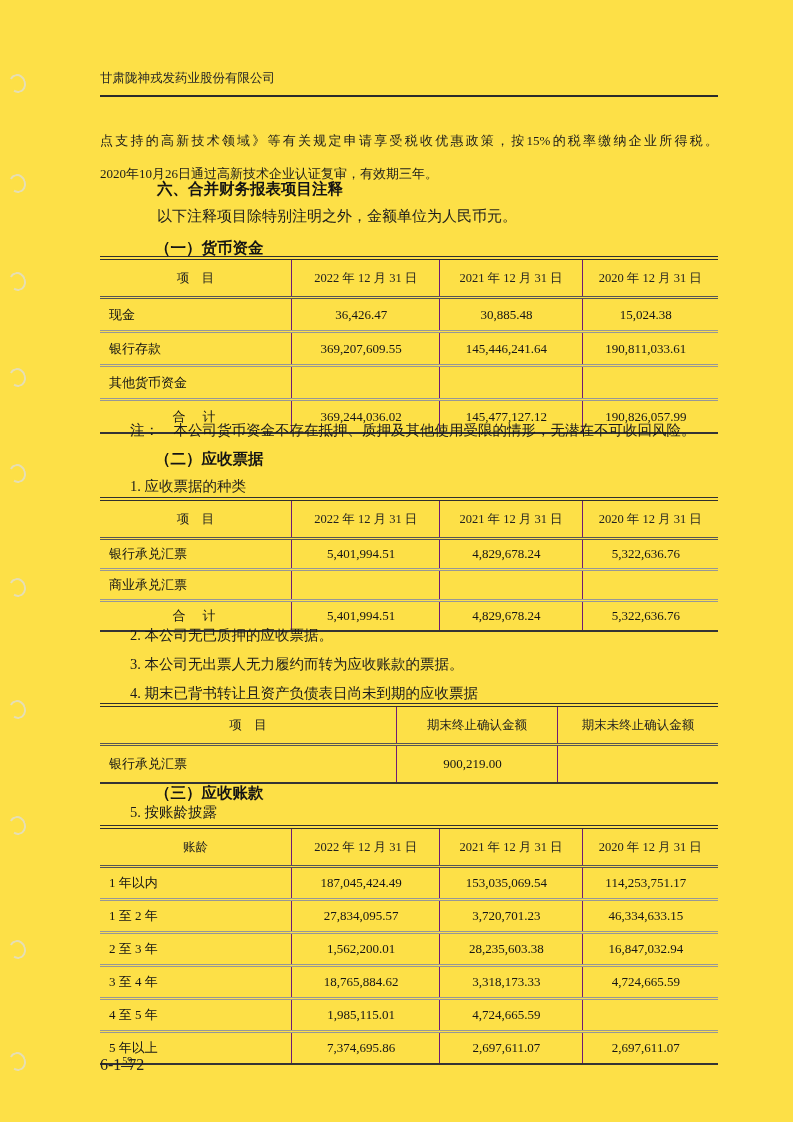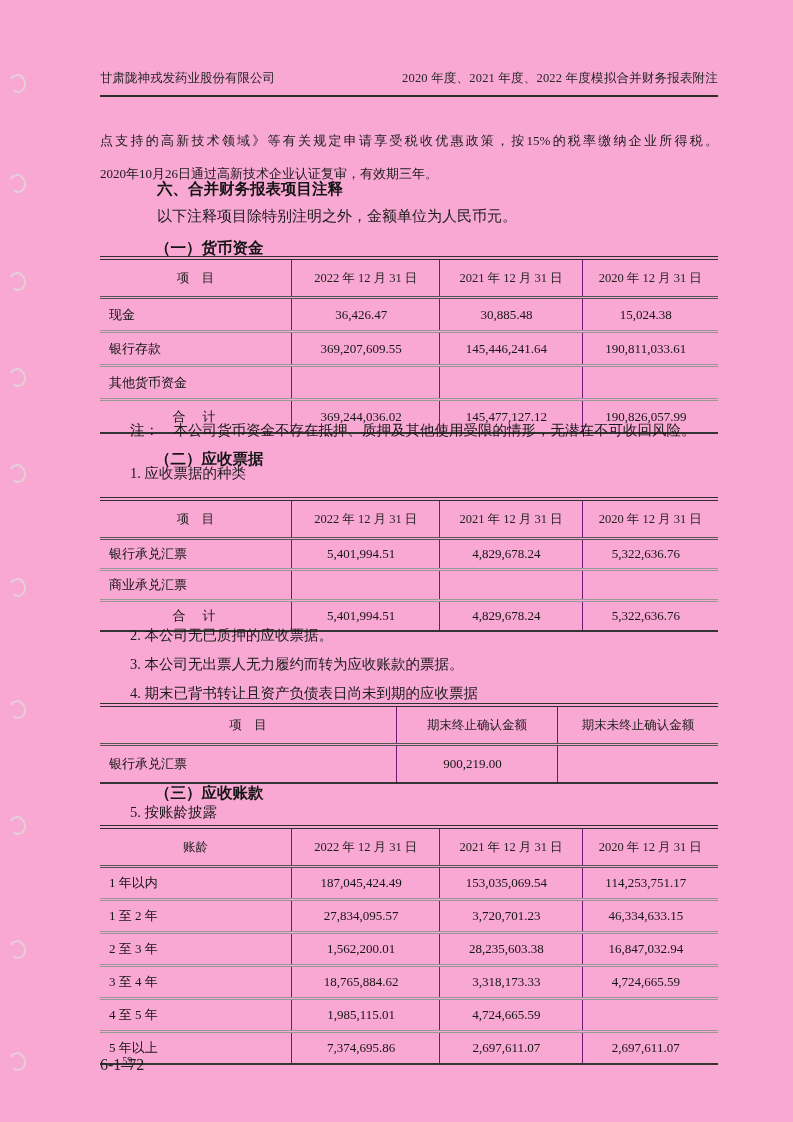--- a/index.html
+++ b/index.html
@@ -1,37 +1,37 @@
 <!DOCTYPE html>
 <html><head>
 <meta charset="utf-8">
 <style>
   html,body{margin:0;padding:0;background:#ffffff;}
-  .page{position:relative;width:793px;height:1122px;background:#f9a8d4;overflow:hidden;
+  .page{position:relative;width:793px;height:1122px;background:#fde047;overflow:hidden;
         font-family:"Liberation Serif","DejaVu Serif",serif;color:#1d1d1d;}
   .abs{position:absolute;left:100px;width:618px;}
 
   
   .hdr{top:70px;display:flex;justify-content:space-between;align-items:flex-end;
        border-bottom:2px solid #2b2b2b;padding-bottom:8px;font-size:12.5px;color:#262626;}
   .hdr .right{letter-spacing:.2px;}
 
   
   .para{top:124px;font-size:13px;line-height:33px;text-align:justify;color:#1b1b1b;}
   .para .j{text-align:justify;text-align-last:justify;}
   .h-bold{font-weight:bold;font-size:15.5px;color:#141414;}
   .h-six{top:179px;padding-left:57px;}
   .intro{top:207px;font-size:15px;padding-left:57px;}
   .h-sec{padding-left:55px;}
   .h-one{top:238px;}
   .h-two{top:449px;}
   .h-three{top:783px;}
   .note-line{top:421px;font-size:14.5px;padding-left:30px;color:#1b1b1b;}
   .list-item{font-size:14.5px;padding-left:30px;color:#1b1b1b;}
-  .nr1{top:464px;}.nr2{top:626px;}.nr3{top:655px;}.nr4{top:684px;}
+  .nr1{top:477px;}.nr2{top:626px;}.nr3{top:655px;}.nr4{top:684px;}
   .ar1{top:803px;}
 
   
   table.fin{width:100%;border-collapse:collapse;table-layout:fixed;
             border-top:4px double #2f2f2f;border-bottom:2px solid #343434;}
   table.fin th{font-weight:normal;font-size:12.5px;height:34px;text-align:center;color:#1f1f1f;
                border-bottom:3px double #555;}
   table.fin td{font-size:13px;color:#151515;}
   table.fin th + th, table.fin td + td{border-left:1px solid #701a75;text-align:center;}
   table.fin tbody tr:not(:last-child) td{border-bottom:3px double #979797;}
@@ -65,21 +65,20 @@
   <div class="ring" style="top:368px"></div>
   <div class="ring" style="top:464px"></div>
   <div class="ring" style="top:578px"></div>
   <div class="ring" style="top:700px"></div>
   <div class="ring" style="top:816px"></div>
   <div class="ring" style="top:940px"></div>
   <div class="ring" style="top:1052px"></div>
 
   <div class="abs hdr">
     <span class="left">甘肃陇神戎发药业股份有限公司</span>
-    <span class="right">2020 年度、2021 年度、2022 年度模拟合并财务报表附注</span>
   </div>
 
   <div class="abs para">
     <div class="j">点支持的高新技术领域》等有关规定申请享受税收优惠政策，按15%的税率缴纳企业所得税。</div>
     <div>2020年10月26日通过高新技术企业认证复审，有效期三年。</div>
   </div>
 
   <div class="abs h-bold h-six">六、合并财务报表项目注释</div>
   <div class="abs intro">以下注释项目除特别注明之外，金额单位为人民币元。</div>
 

